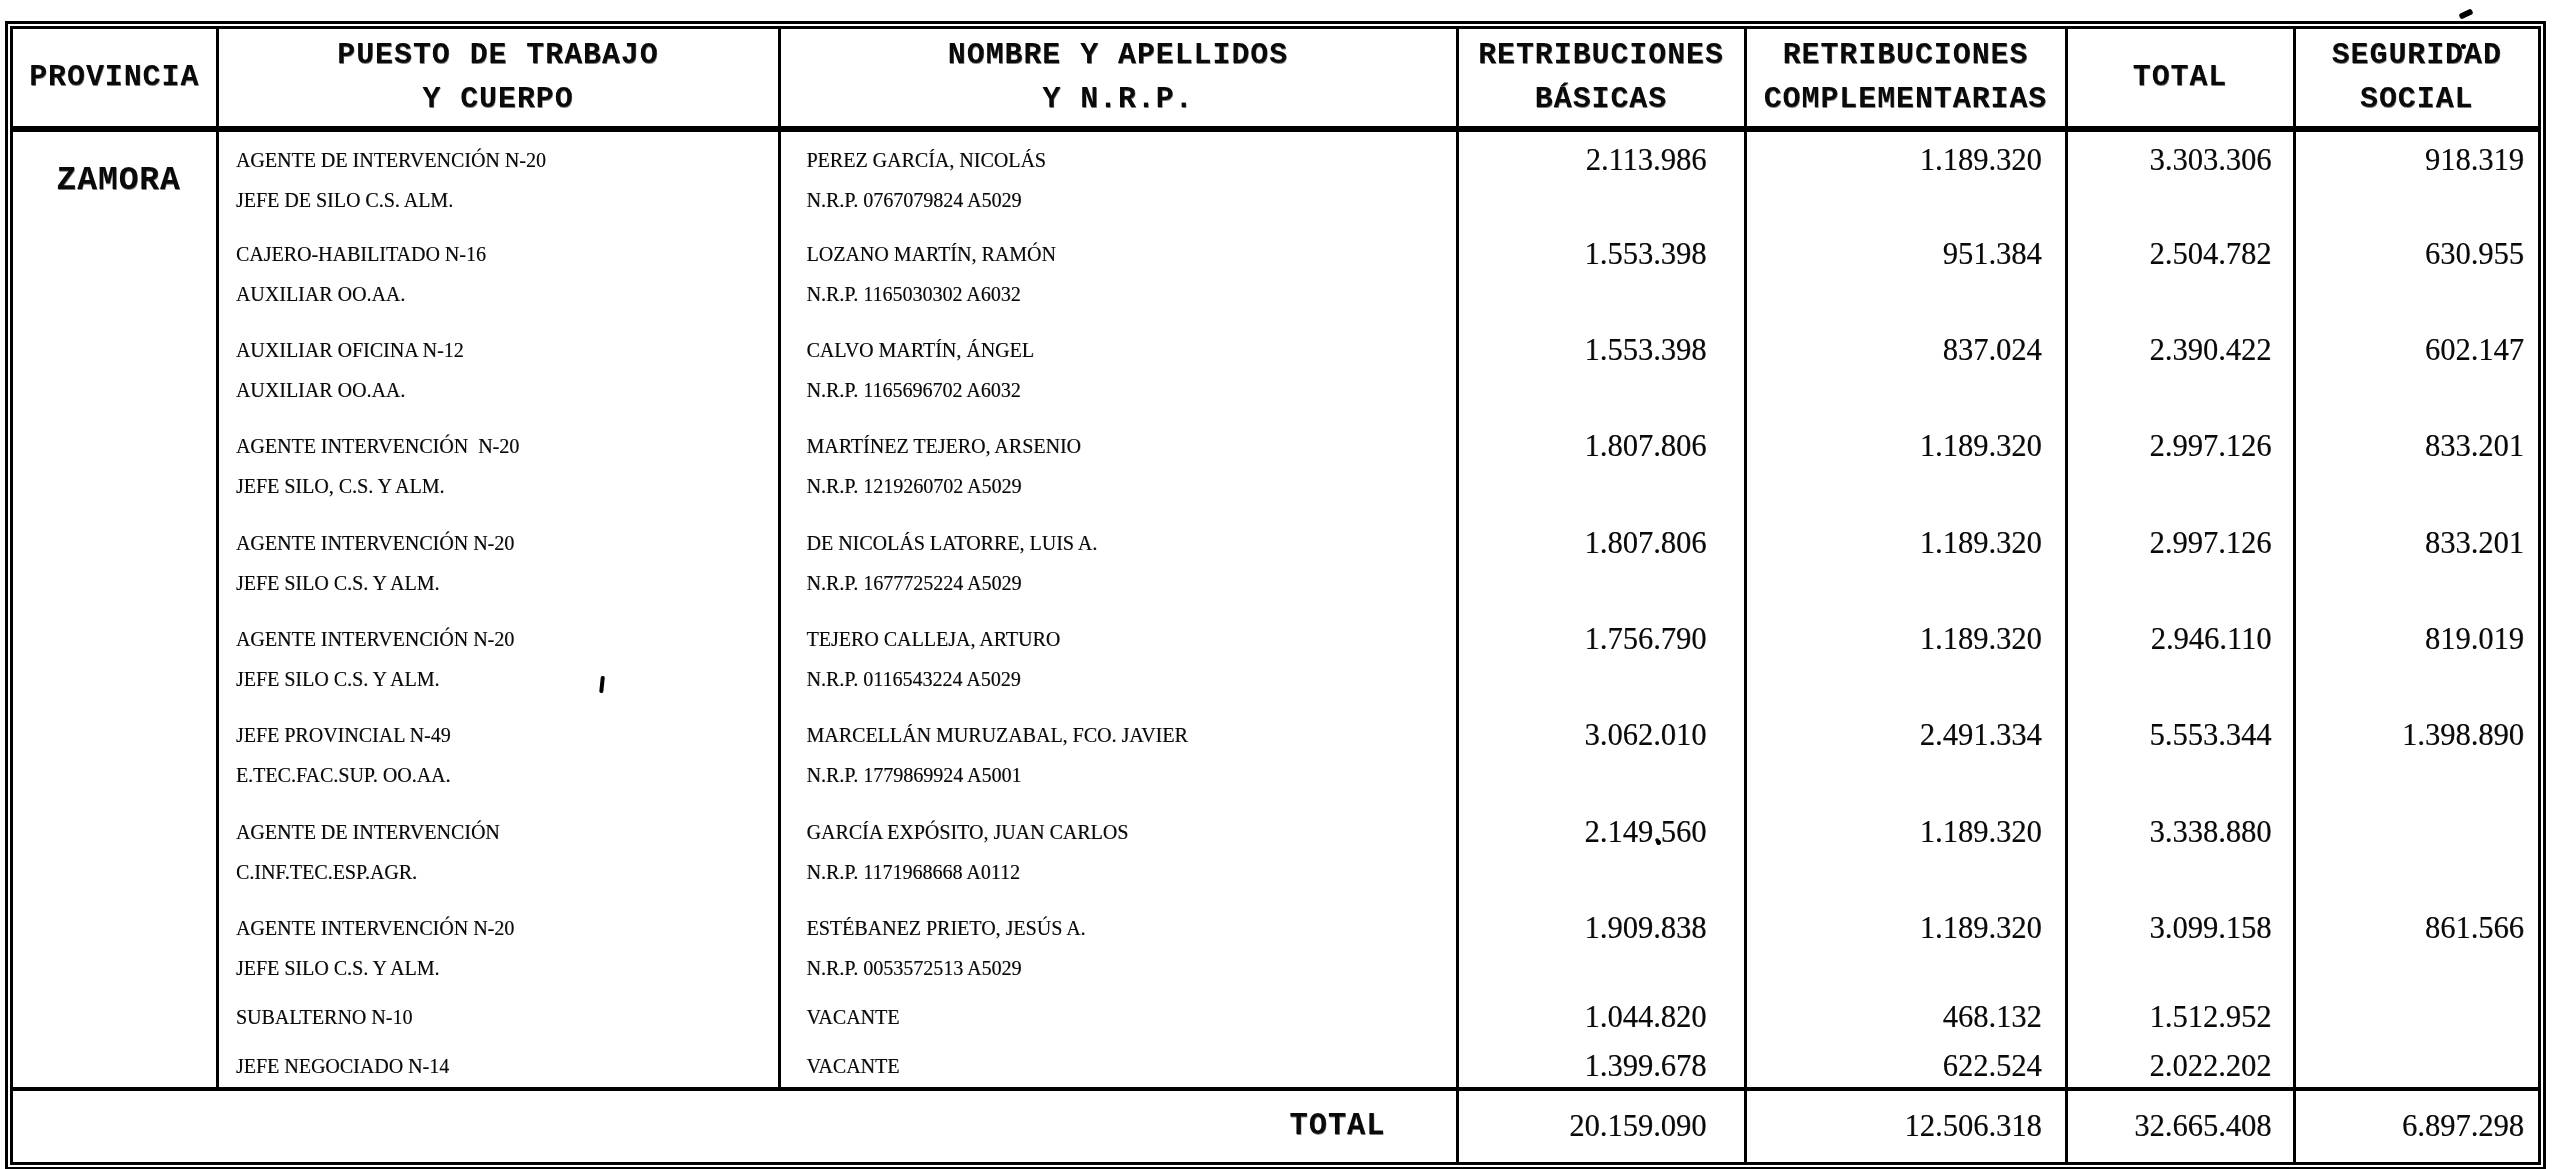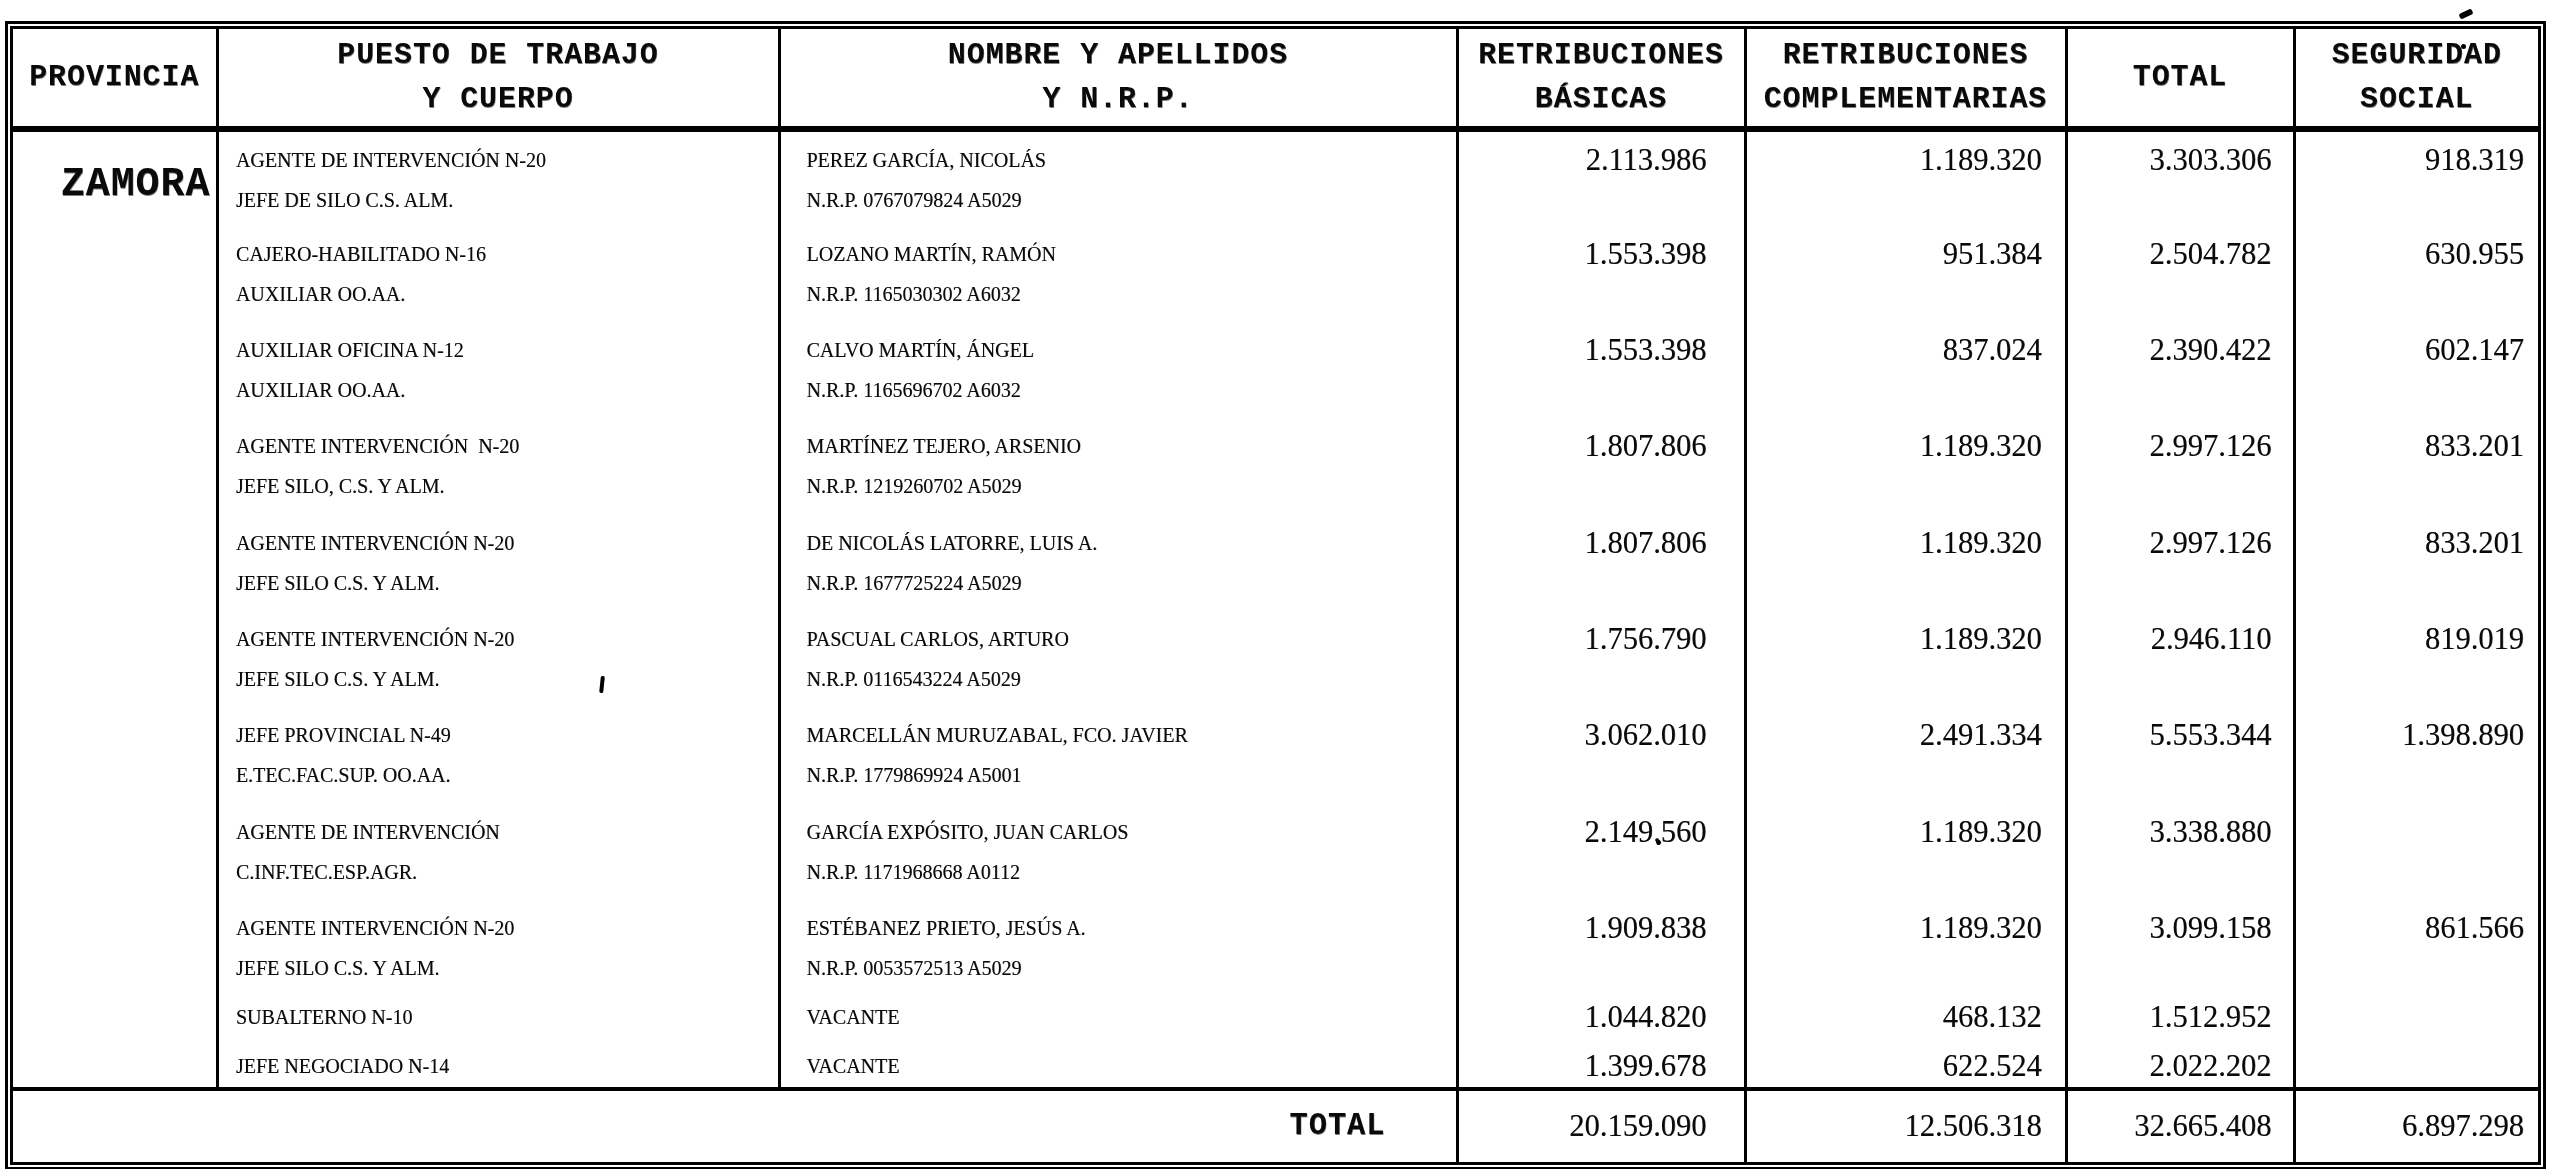--- a/index.html
+++ b/index.html
@@ -15,21 +15,21 @@
   table{width:100%;height:100%;border-collapse:collapse;table-layout:fixed;}
   th,td{box-sizing:border-box;overflow:hidden;}
   th:not(:last-child),td:not(:last-child){border-right:3.5px solid #000;}
   thead tr{height:98px;}
   thead th{
     border-bottom:6.1px solid #000;font-weight:bold;font-size:30px;line-height:44px;
     vertical-align:middle;padding:3.5px 3.5px 5.2px;text-align:center;
     letter-spacing:0.9px;text-shadow:0.5px 0.5px 0 rgba(0,0,0,0.5);
   }
   .c-prov{
-    font-weight:bold;font-size:40px;vertical-align:top;text-align:right;
+    font-weight:bold;font-size:33px;vertical-align:top;text-align:center;
     padding:30px 5.2px 0 14px;letter-spacing:0.9px;
     text-shadow:0.5px 0.5px 0 rgba(0,0,0,0.5);
   }
   .c-text{vertical-align:top;padding:8.7px 7px 0 17.4px;font-size:20px;
     text-shadow:0.4px 0.4px 0 rgba(0,0,0,0.45);font-family:Liberation Serif, serif;}
   .c-text.nombre{padding-left:26px;}
   .c-text .line{white-space:pre;line-height:40px;}
   .c-num{
     vertical-align:top;padding:8.7px 22.7px 0 5.2px;text-align:right;font-size:30.5px;
     line-height:40px;white-space:pre;text-shadow:0.4px 0.4px 0 rgba(0,0,0,0.45);font-family:Liberation Serif, serif;
@@ -170,21 +170,21 @@
           <td class="c-num pr-comp">1.189.320</td>
           <td class="c-num pr-total">2.997.126</td>
           <td class="c-num pr-seg">833.201</td>
         </tr>
         <tr>
           <td class="c-text puesto">
             <div class="line">AGENTE INTERVENCIÓN N-20</div>
             <div class="line">JEFE SILO C.S. Y ALM.</div>
           </td>
           <td class="c-text nombre">
-            <div class="line">PASCUAL CARLOS, ARTURO</div>
+            <div class="line">TEJERO CALLEJA, ARTURO</div>
             <div class="line">N.R.P. 0116543224 A5029</div>
           </td>
           <td class="c-num pr-basicas">1.756.790</td>
           <td class="c-num pr-comp">1.189.320</td>
           <td class="c-num pr-total">2.946.110</td>
           <td class="c-num pr-seg">819.019</td>
         </tr>
         <tr>
           <td class="c-text puesto">
             <div class="line">JEFE PROVINCIAL N-49</div>

